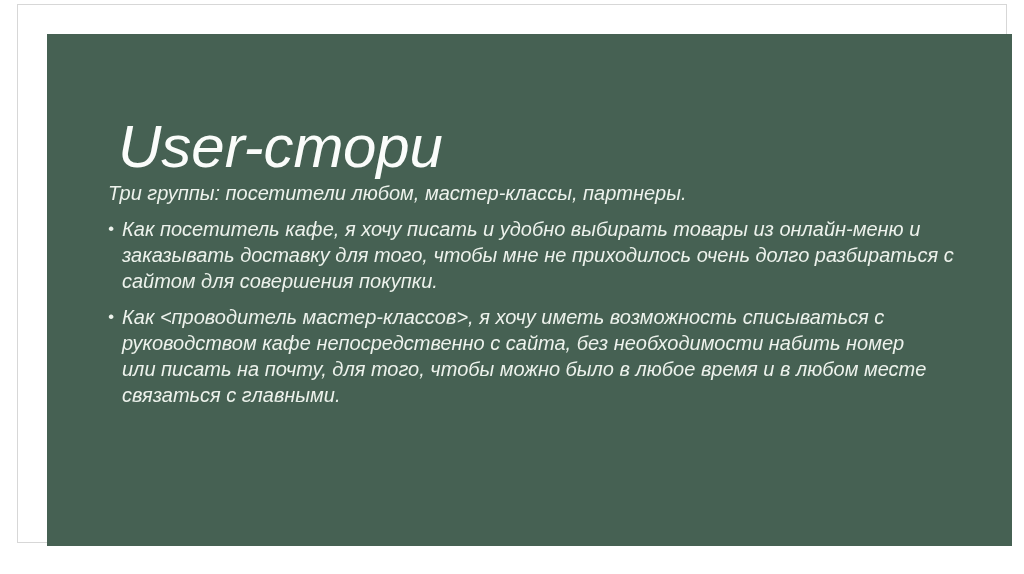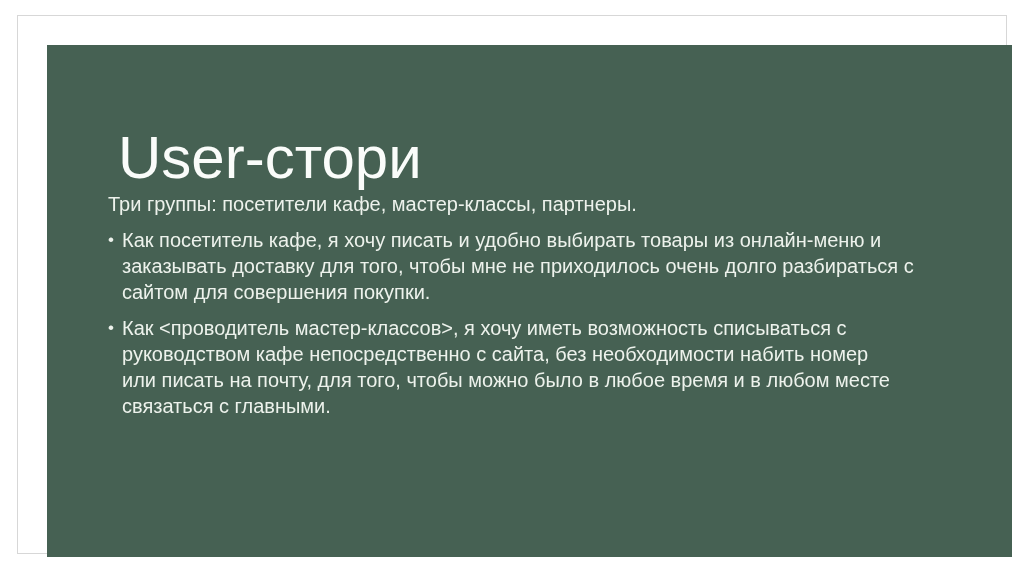--- a/index.html
+++ b/index.html
@@ -10,26 +10,27 @@
     width: 1024px;
     height: 574px;
     position: relative;
     overflow: hidden;
     background: var(--page-background, #ffffff);
     font-family: "Liberation Sans", "DejaVu Sans", sans-serif;
   }
   .viewer-frame {
     position: absolute;
     left: 17px;
-    top: 15px;
+    top: 4px;
     width: 990px;
     height: 539px;
     box-sizing: border-box;
     border: 1px solid var(--frame-border, #d7d7d7);
     background: var(--page-background, #ffffff);
+    font-style: italic;
   }
   .slide {
     position: absolute;
     left: 29px;
     top: 29px;
     width: 965px;
     height: 512px;
     background: var(--slide-background, #466153);
   }
   .slide-title {
@@ -72,21 +73,21 @@
     white-space: pre-line;
   }
 </style>
 </head>
 <body>
 
 <div class="viewer-frame">
   <div class="slide">
     <h1 class="slide-title">User-стори</h1>
     <div class="slide-body">
-      <p class="intro-line">Три группы: посетители кафе, мастер-классы, партнеры.</p>
+      <p class="intro-line">Три группы: посетители любом, мастер-классы, партнеры.</p>
       <div class="bullet-item">
         <span class="bullet-marker">•</span>
         <span class="bullet-text">Как посетитель кафе, я хочу писать и удобно выбирать товары из онлайн-меню и
 заказывать доставку для того, чтобы мне не приходилось очень долго разбираться с
 сайтом для совершения покупки.</span>
       </div>
       <div class="bullet-item">
         <span class="bullet-marker">•</span>
         <span class="bullet-text">Как &lt;проводитель мастер-классов&gt;, я хочу иметь возможность списываться с
 руководством кафе непосредственно с сайта, без необходимости набить номер

